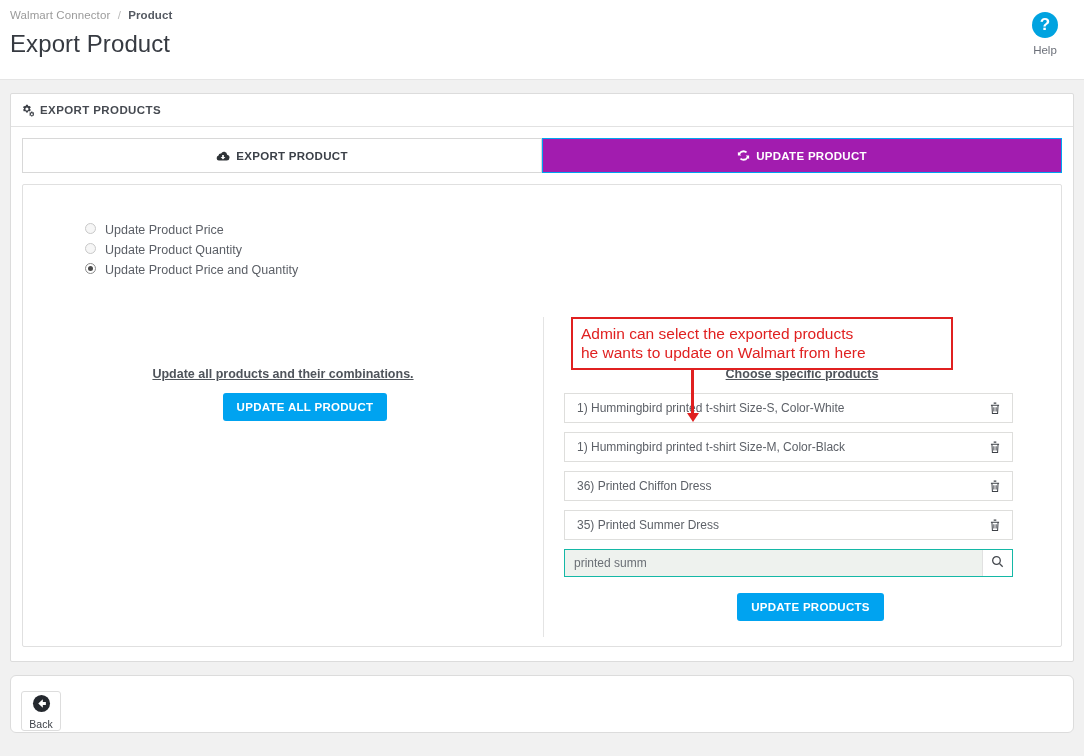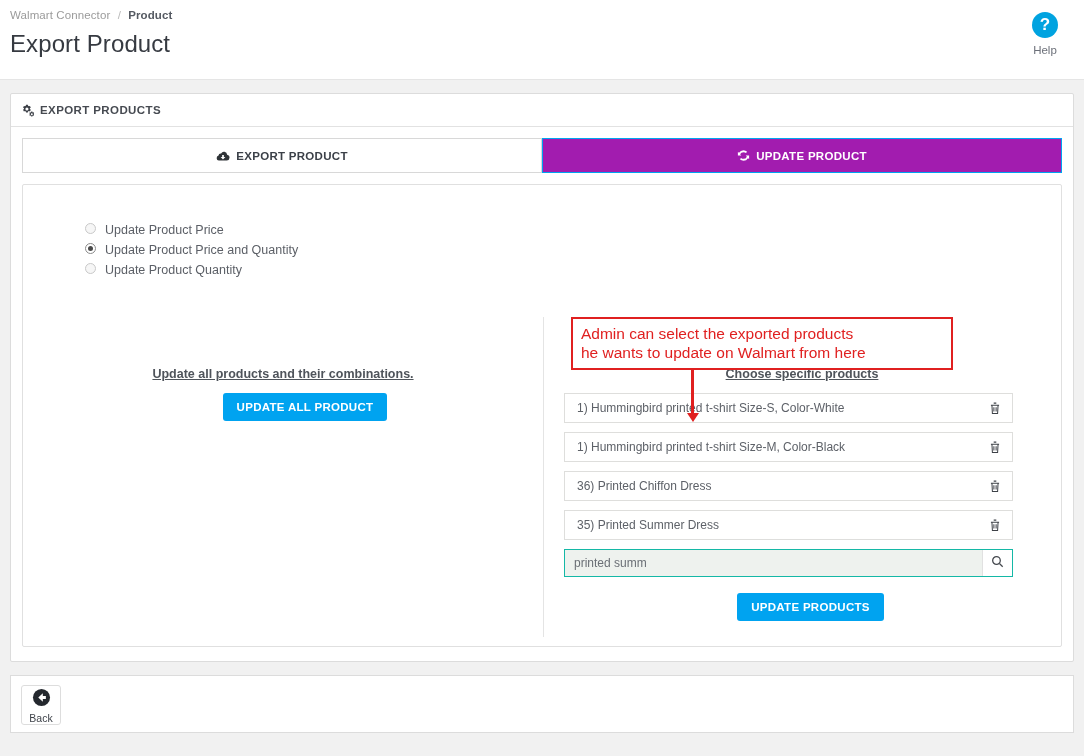--- a/index.html
+++ b/index.html
@@ -275,22 +275,22 @@
     border-left: 6px solid transparent;
     border-right: 6px solid transparent;
     border-top: 9px solid #e02020;
   }
 
   
   .footer-panel {
     margin-top: 13px;
     background: #ffffff;
     border: 1px solid #dcdcdc;
-    border-radius: 0;
-    padding: 9px 0 9px 10px;
+    border-radius: 6px;
+    padding: 15px 0 9px 10px;
     height: 58px;
   }
   .back-btn {
     width: 40px; height: 40px;
     border: 1px solid #dddddd;
     border-radius: 3px;
     background: #ffffff;
     display: flex;
     flex-direction: column;
     align-items: center;
@@ -357,28 +357,28 @@
 
       <div class="content-card">
 
         <div class="radio-list">
 
           <div class="radio-row">
             <span class="radio-mark"></span>
             <span class="radio-label">Update Product Price</span>
           </div>
 
+          <div class="radio-row">
+            <span class="radio-mark"></span>
+            <span class="radio-label">Update Product Quantity</span>
+          </div>
+
           <div class="radio-row checked">
             <span class="radio-mark"></span>
             <span class="radio-label">Update Product Price and Quantity</span>
-          </div>
-
-          <div class="radio-row">
-            <span class="radio-mark"></span>
-            <span class="radio-label">Update Product Quantity</span>
           </div>
         </div>
 
         <div class="columns">
 
           <div class="divider"></div>
 
           <div class="annotation">Admin can select the exported products
 he wants to update on Walmart from here</div>
           <div class="anno-arrow"></div>

